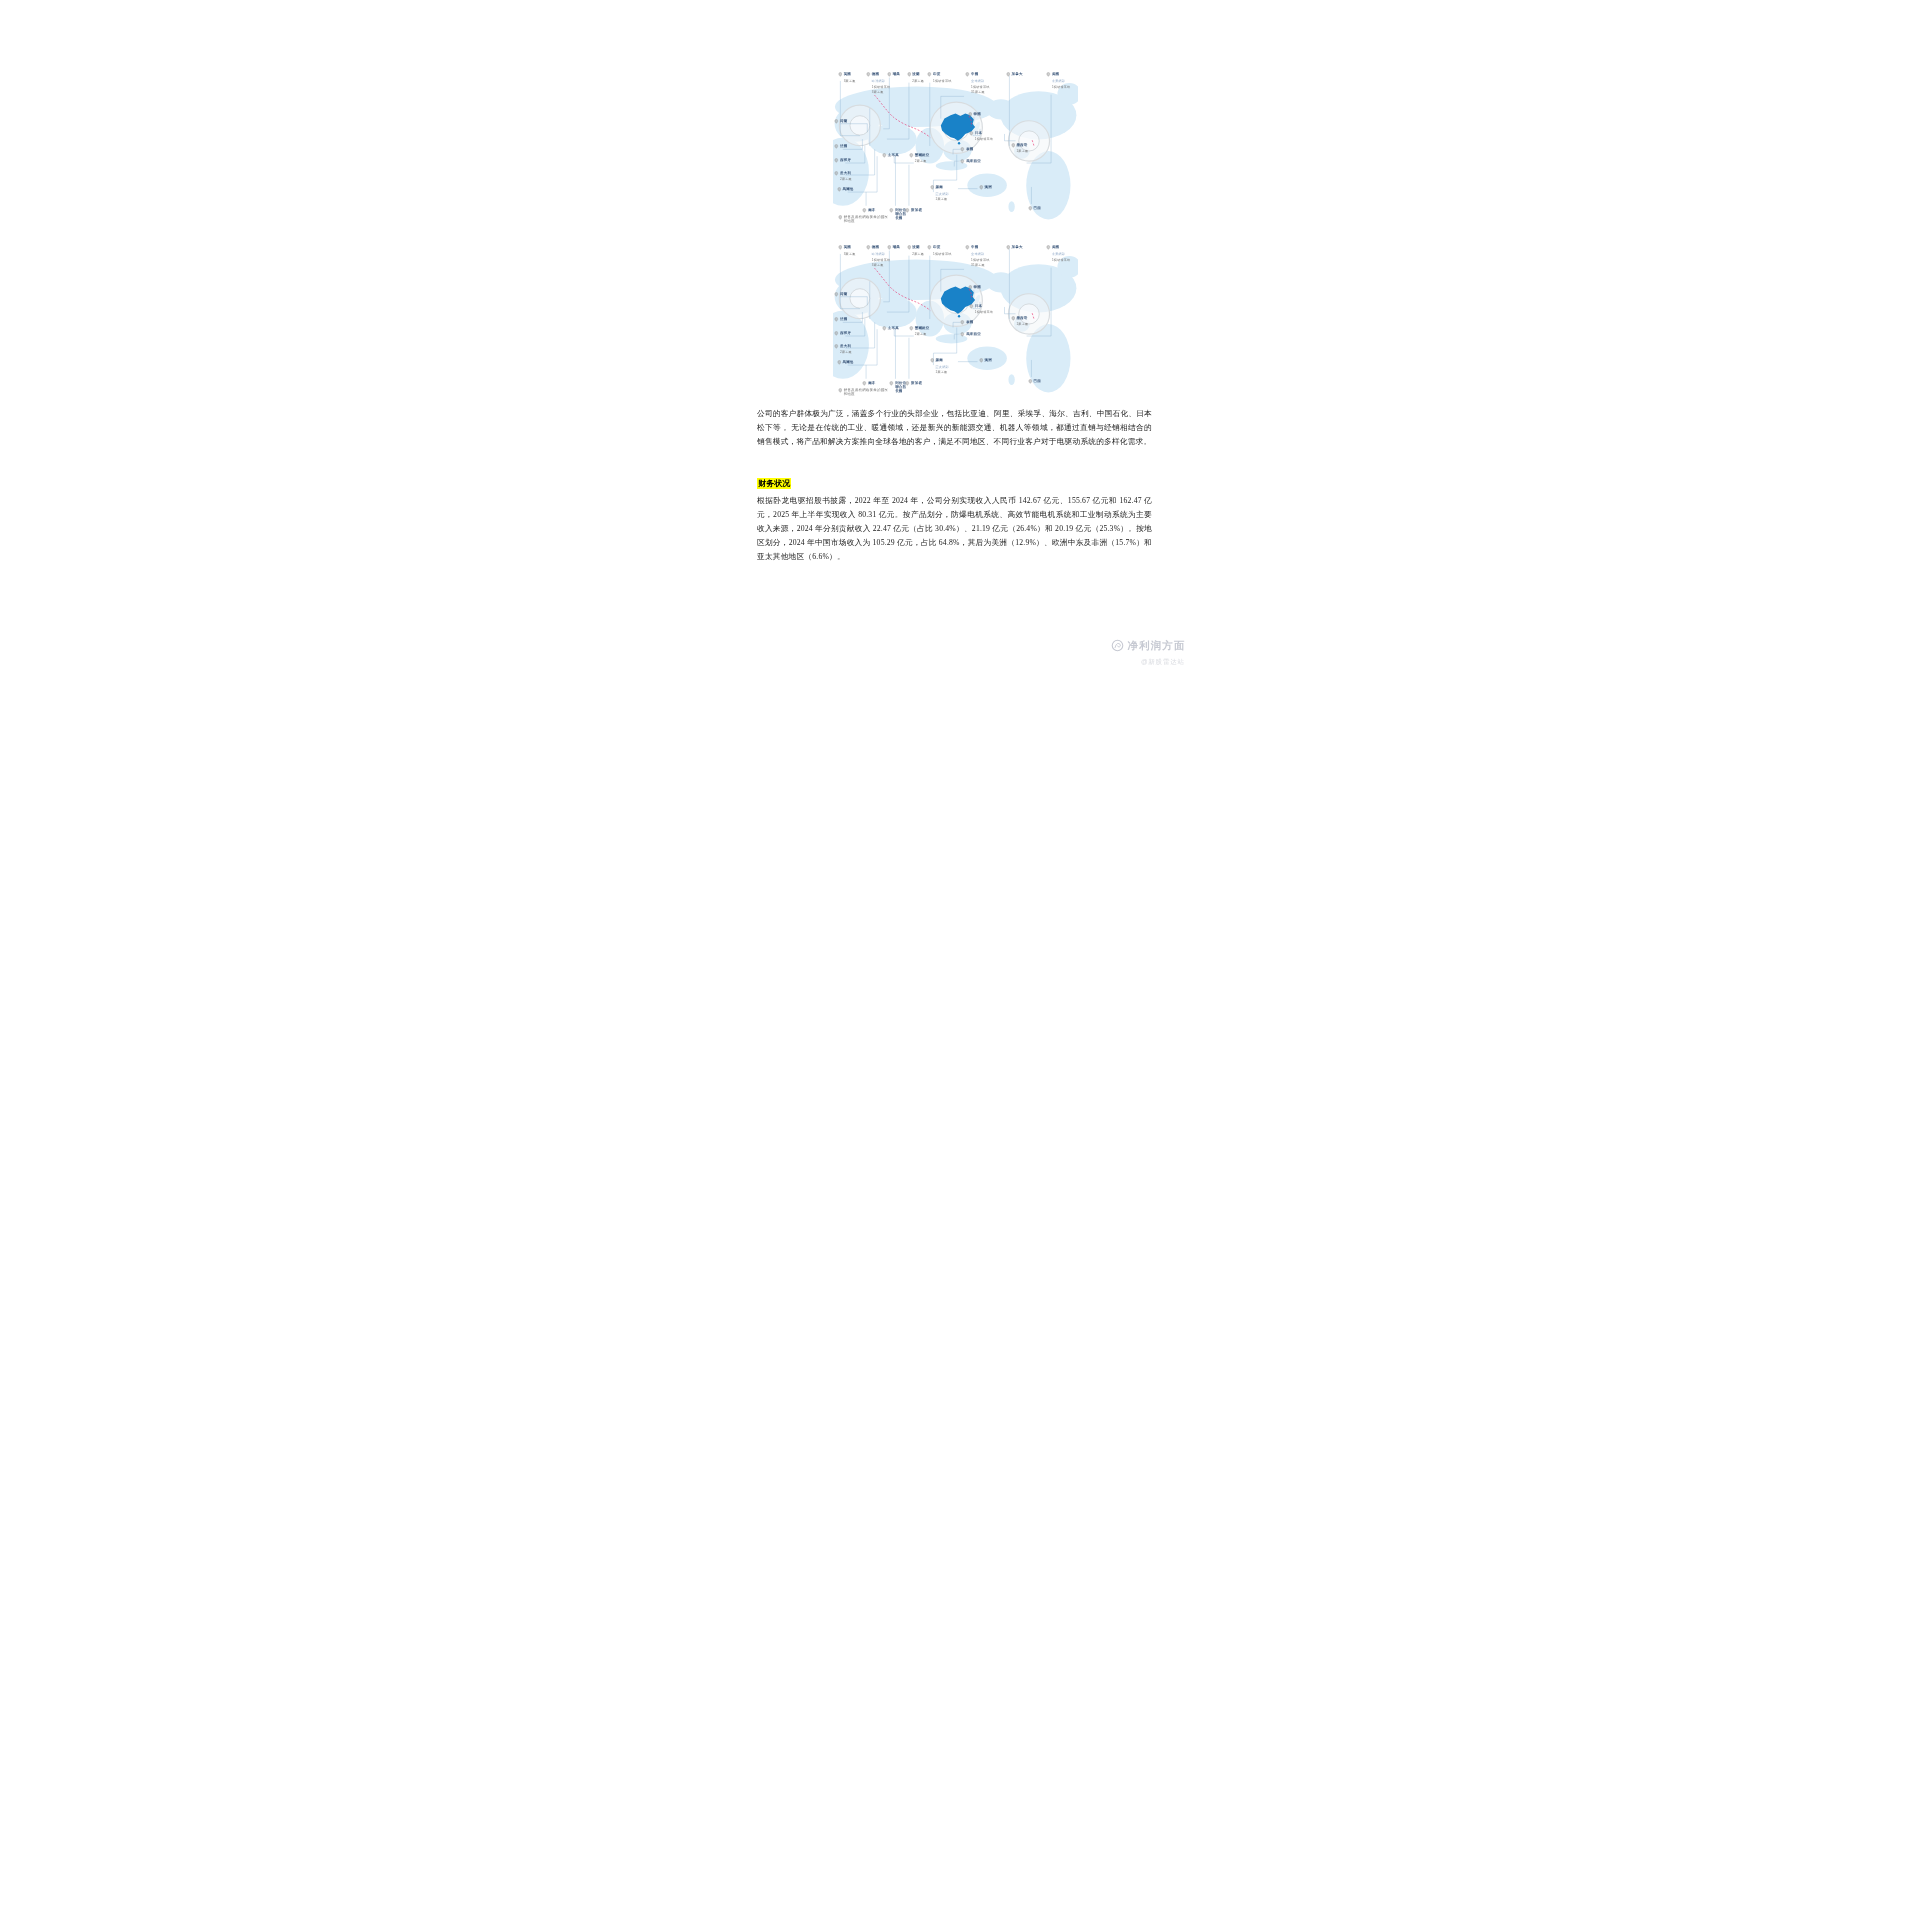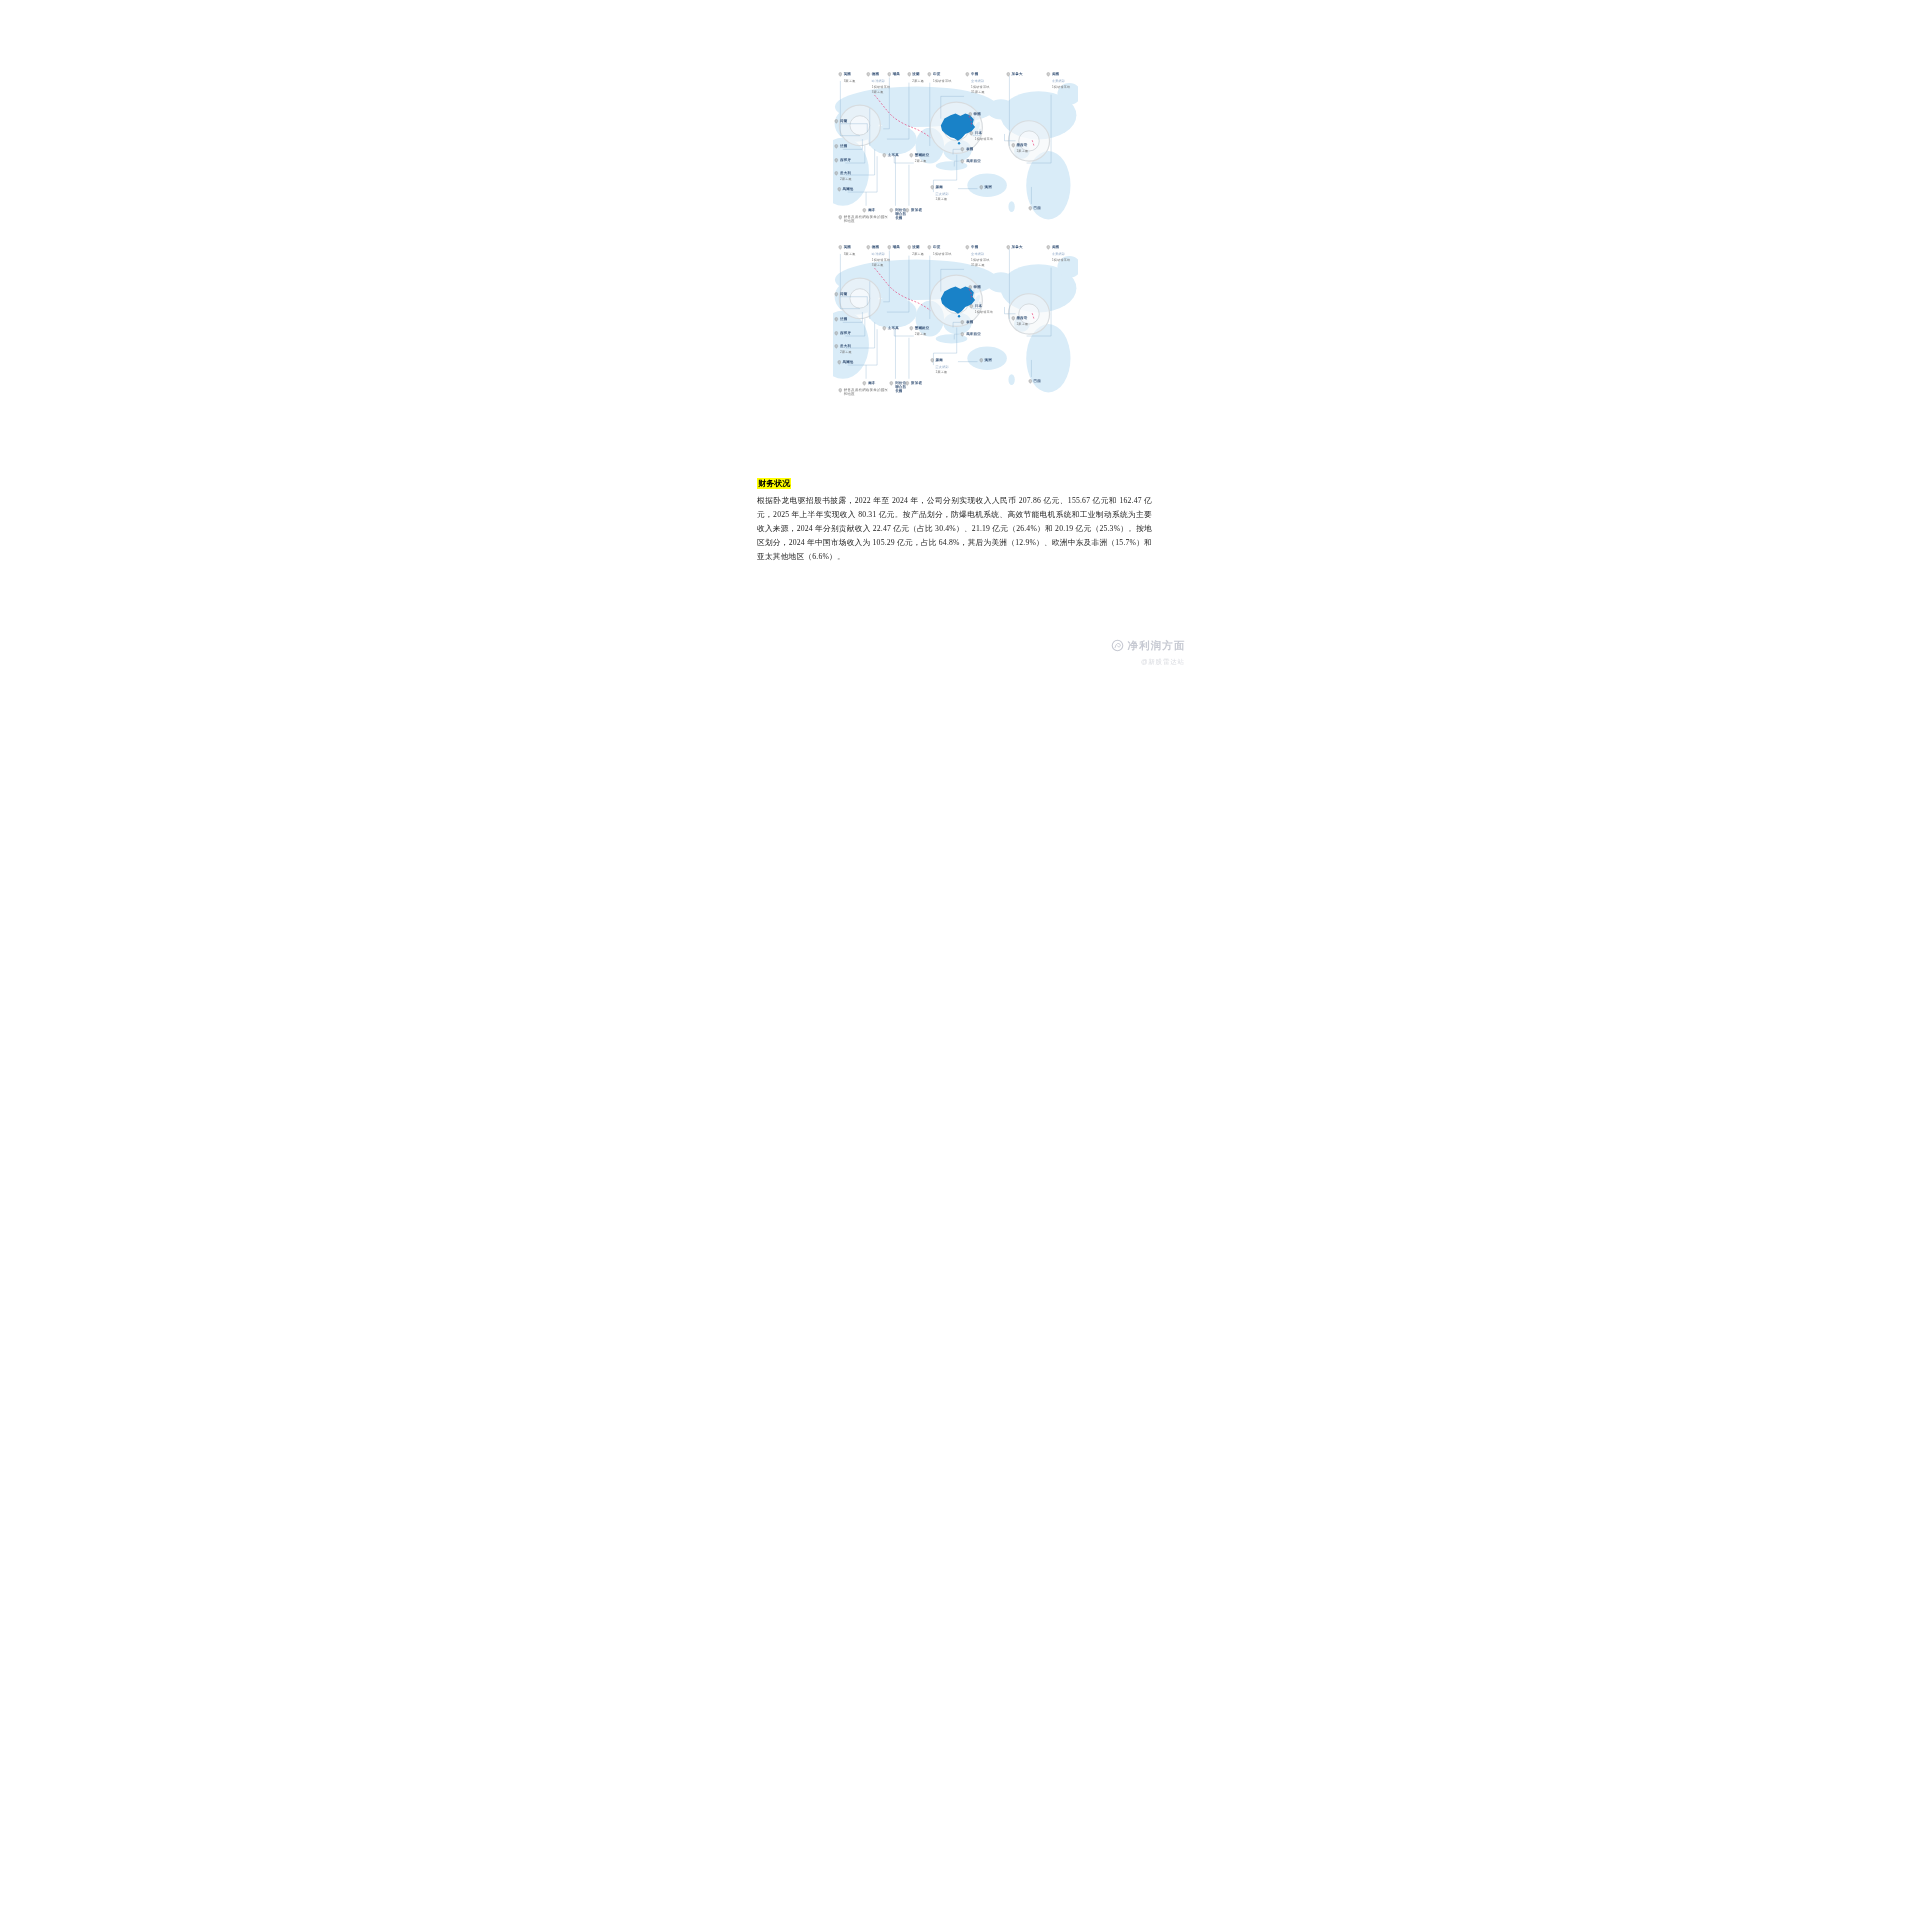--- a/index.html
+++ b/index.html
@@ -1044,24 +1044,25 @@
               <line x1="3.2" y1="4.2" x2="12.8" y2="4.2"></line>
               <line x1="3.2" y1="9.8" x2="12.8" y2="9.8"></line>
             </g>
             <path d="M5.4,13.2 h5.2 l-0.9,1.8 h-3.4 z" fill="#9b9b9b"></path>
           </svg>
           <span class="loc-name" style="width: 45px;">銷售及服務網絡覆蓋的國家和地區</span>
         </div>
       </div>
     </figure>
 
+  <p class="body-text" id="para1">公司的客户群体极为广泛，涵盖多个行业的头部企业，包括比亚迪、阿里、采埃孚、海尔、吉利、中国石化、日本松下等 。无论是在传统的工业、暖通领域，还是新兴的新能源交通、机器人等领域，都通过直销与经销相结合的销售模式，将产品和解决方案推向全球各地的客户，满足不同地区、不同行业客户对于电驱动系统的多样化需求。</p>
 
   <h2 class="section-heading"><mark>财务状况</mark></h2>
 
-  <p class="body-text" id="para2">根据卧龙电驱招股书披露，2022 年至 2024 年，公司分别实现收入人民币 207.86 亿元、155.67 亿元和 162.47 亿元，2025 年上半年实现收入 80.31 亿元。按产品划分，防爆电机系统、高效节能电机系统和工业制动系统为主要收入来源，2024 年分别贡献收入 22.47 亿元（占比 30.4%）、21.19 亿元（26.4%）和 20.19 亿元（25.3%）。按地区划分，2024 年中国市场收入为 105.29 亿元，占比 64.8%，其后为美洲（12.9%）、欧洲中东及非洲（15.7%）和亚太其他地区（6.6%）。</p>
+  <p class="body-text" id="para2">根据卧龙电驱招股书披露，2022 年至 2024 年，公司分别实现收入人民币 142.67 亿元、155.67 亿元和 162.47 亿元，2025 年上半年实现收入 80.31 亿元。按产品划分，防爆电机系统、高效节能电机系统和工业制动系统为主要收入来源，2024 年分别贡献收入 22.47 亿元（占比 30.4%）、21.19 亿元（26.4%）和 20.19 亿元（25.3%）。按地区划分，2024 年中国市场收入为 105.29 亿元，占比 64.8%，其后为美洲（12.9%）、欧洲中东及非洲（15.7%）和亚太其他地区（6.6%）。</p>
 
   <div class="brand">
     <span class="brand-icon">
       <svg width="13" height="13" viewBox="0 0 32 32">
         <circle cx="16" cy="16" r="13" fill="none" stroke="#c6c9d2" stroke-width="2.6"></circle>
         <path d="M10,21 q2,-9 6.5,-10 q5.5,-1 6.5,4 q.6,3.4 -2.4,4.4 q-3.4,1 -4.4,-2.2" fill="none" stroke="#c6c9d2" stroke-width="2.2" stroke-linecap="round"></path>
       </svg>
     </span>
     <span class="brand-text">净利润方面</span>
   </div>

